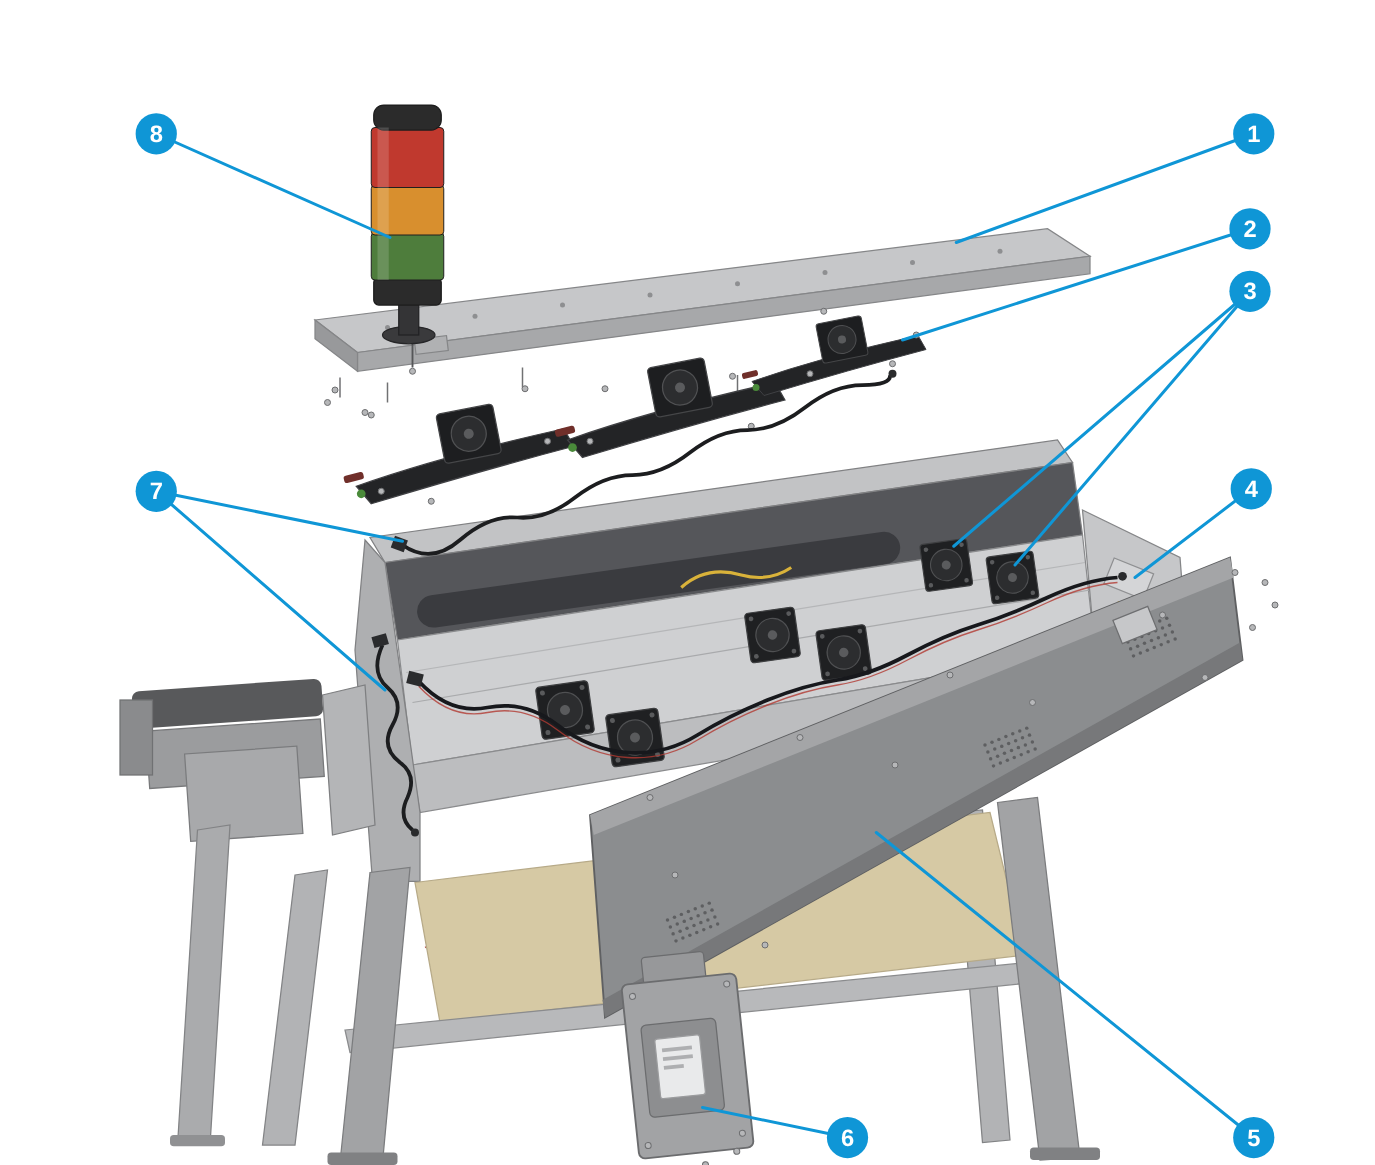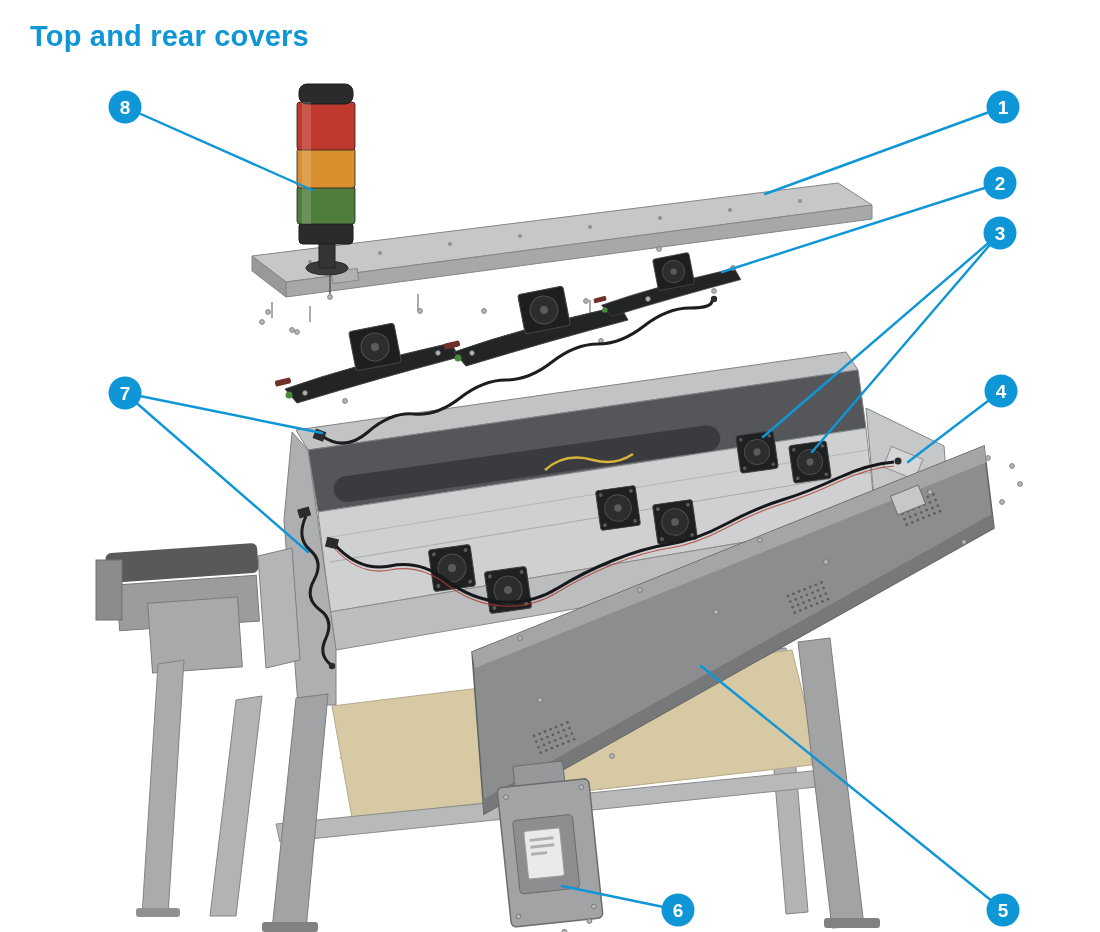--- a/index.html
+++ b/index.html
@@ -10,21 +10,20 @@
   svg.diagram{position:absolute;left:0;top:0;width:1100px;height:932px;}
   .leader{stroke:var(--leader,#0f96d6);stroke-width:2.4;fill:none;stroke-linecap:round;}
   .callout-circle{fill:var(--callout-fill,#0f96d6);}
   .callout-num{fill:var(--callout-text,#fff);font-family:"Liberation Sans",sans-serif;
                font-size:19px;font-weight:bold;text-anchor:middle;}
 </style>
 </head>
 <body>
 
 <div class="page">
-  <h1 class="title">Top and rear covers</h1>
 
   <svg class="diagram" viewBox="0 0 1100 932">
     <defs>
       <g id="fan-unit">
         <rect x="-21" y="-21" width="42" height="42" rx="3" fill="#1f2022" stroke="#3e3f41"></rect>
         <circle r="14" fill="#2c2d2f" stroke="#4f5052"></circle>
         <circle r="4" fill="#5a5b5d"></circle>
         <circle cx="-16" cy="-16" r="2" fill="#595a5c"></circle>
           <circle cx="16" cy="-16" r="2" fill="#595a5c"></circle>
         <circle cx="-16" cy="16" r="2" fill="#595a5c"></circle>

